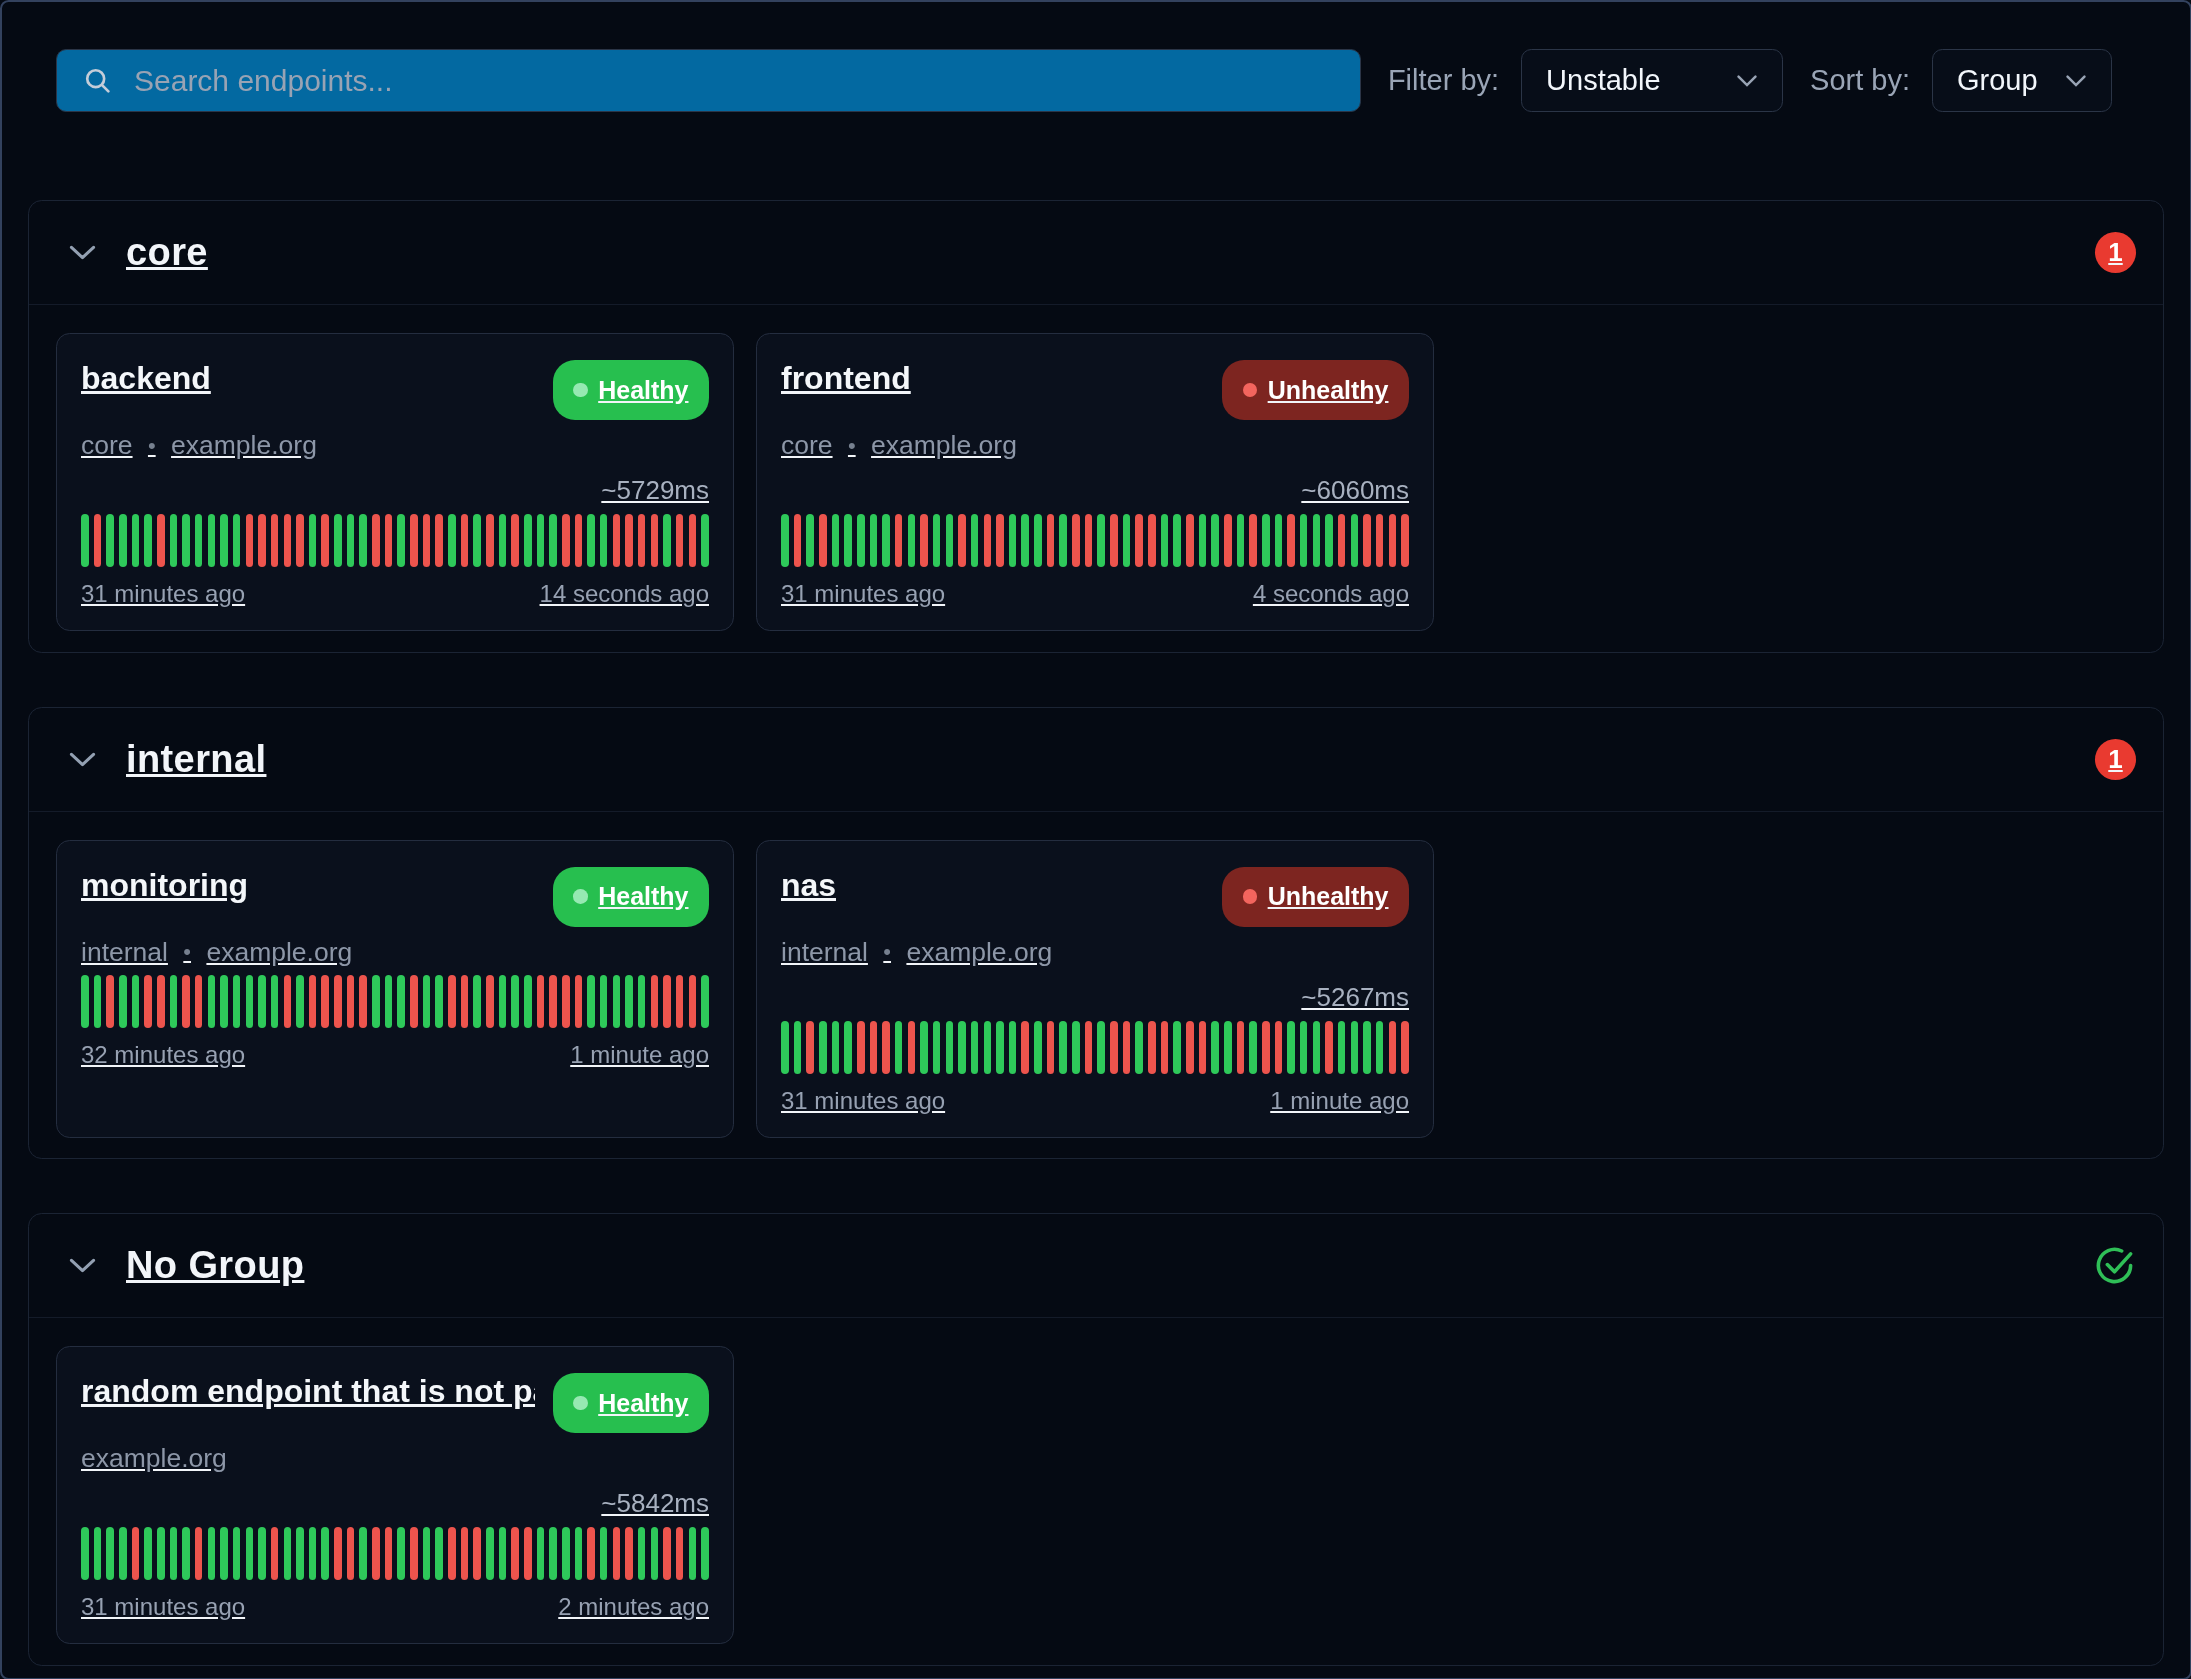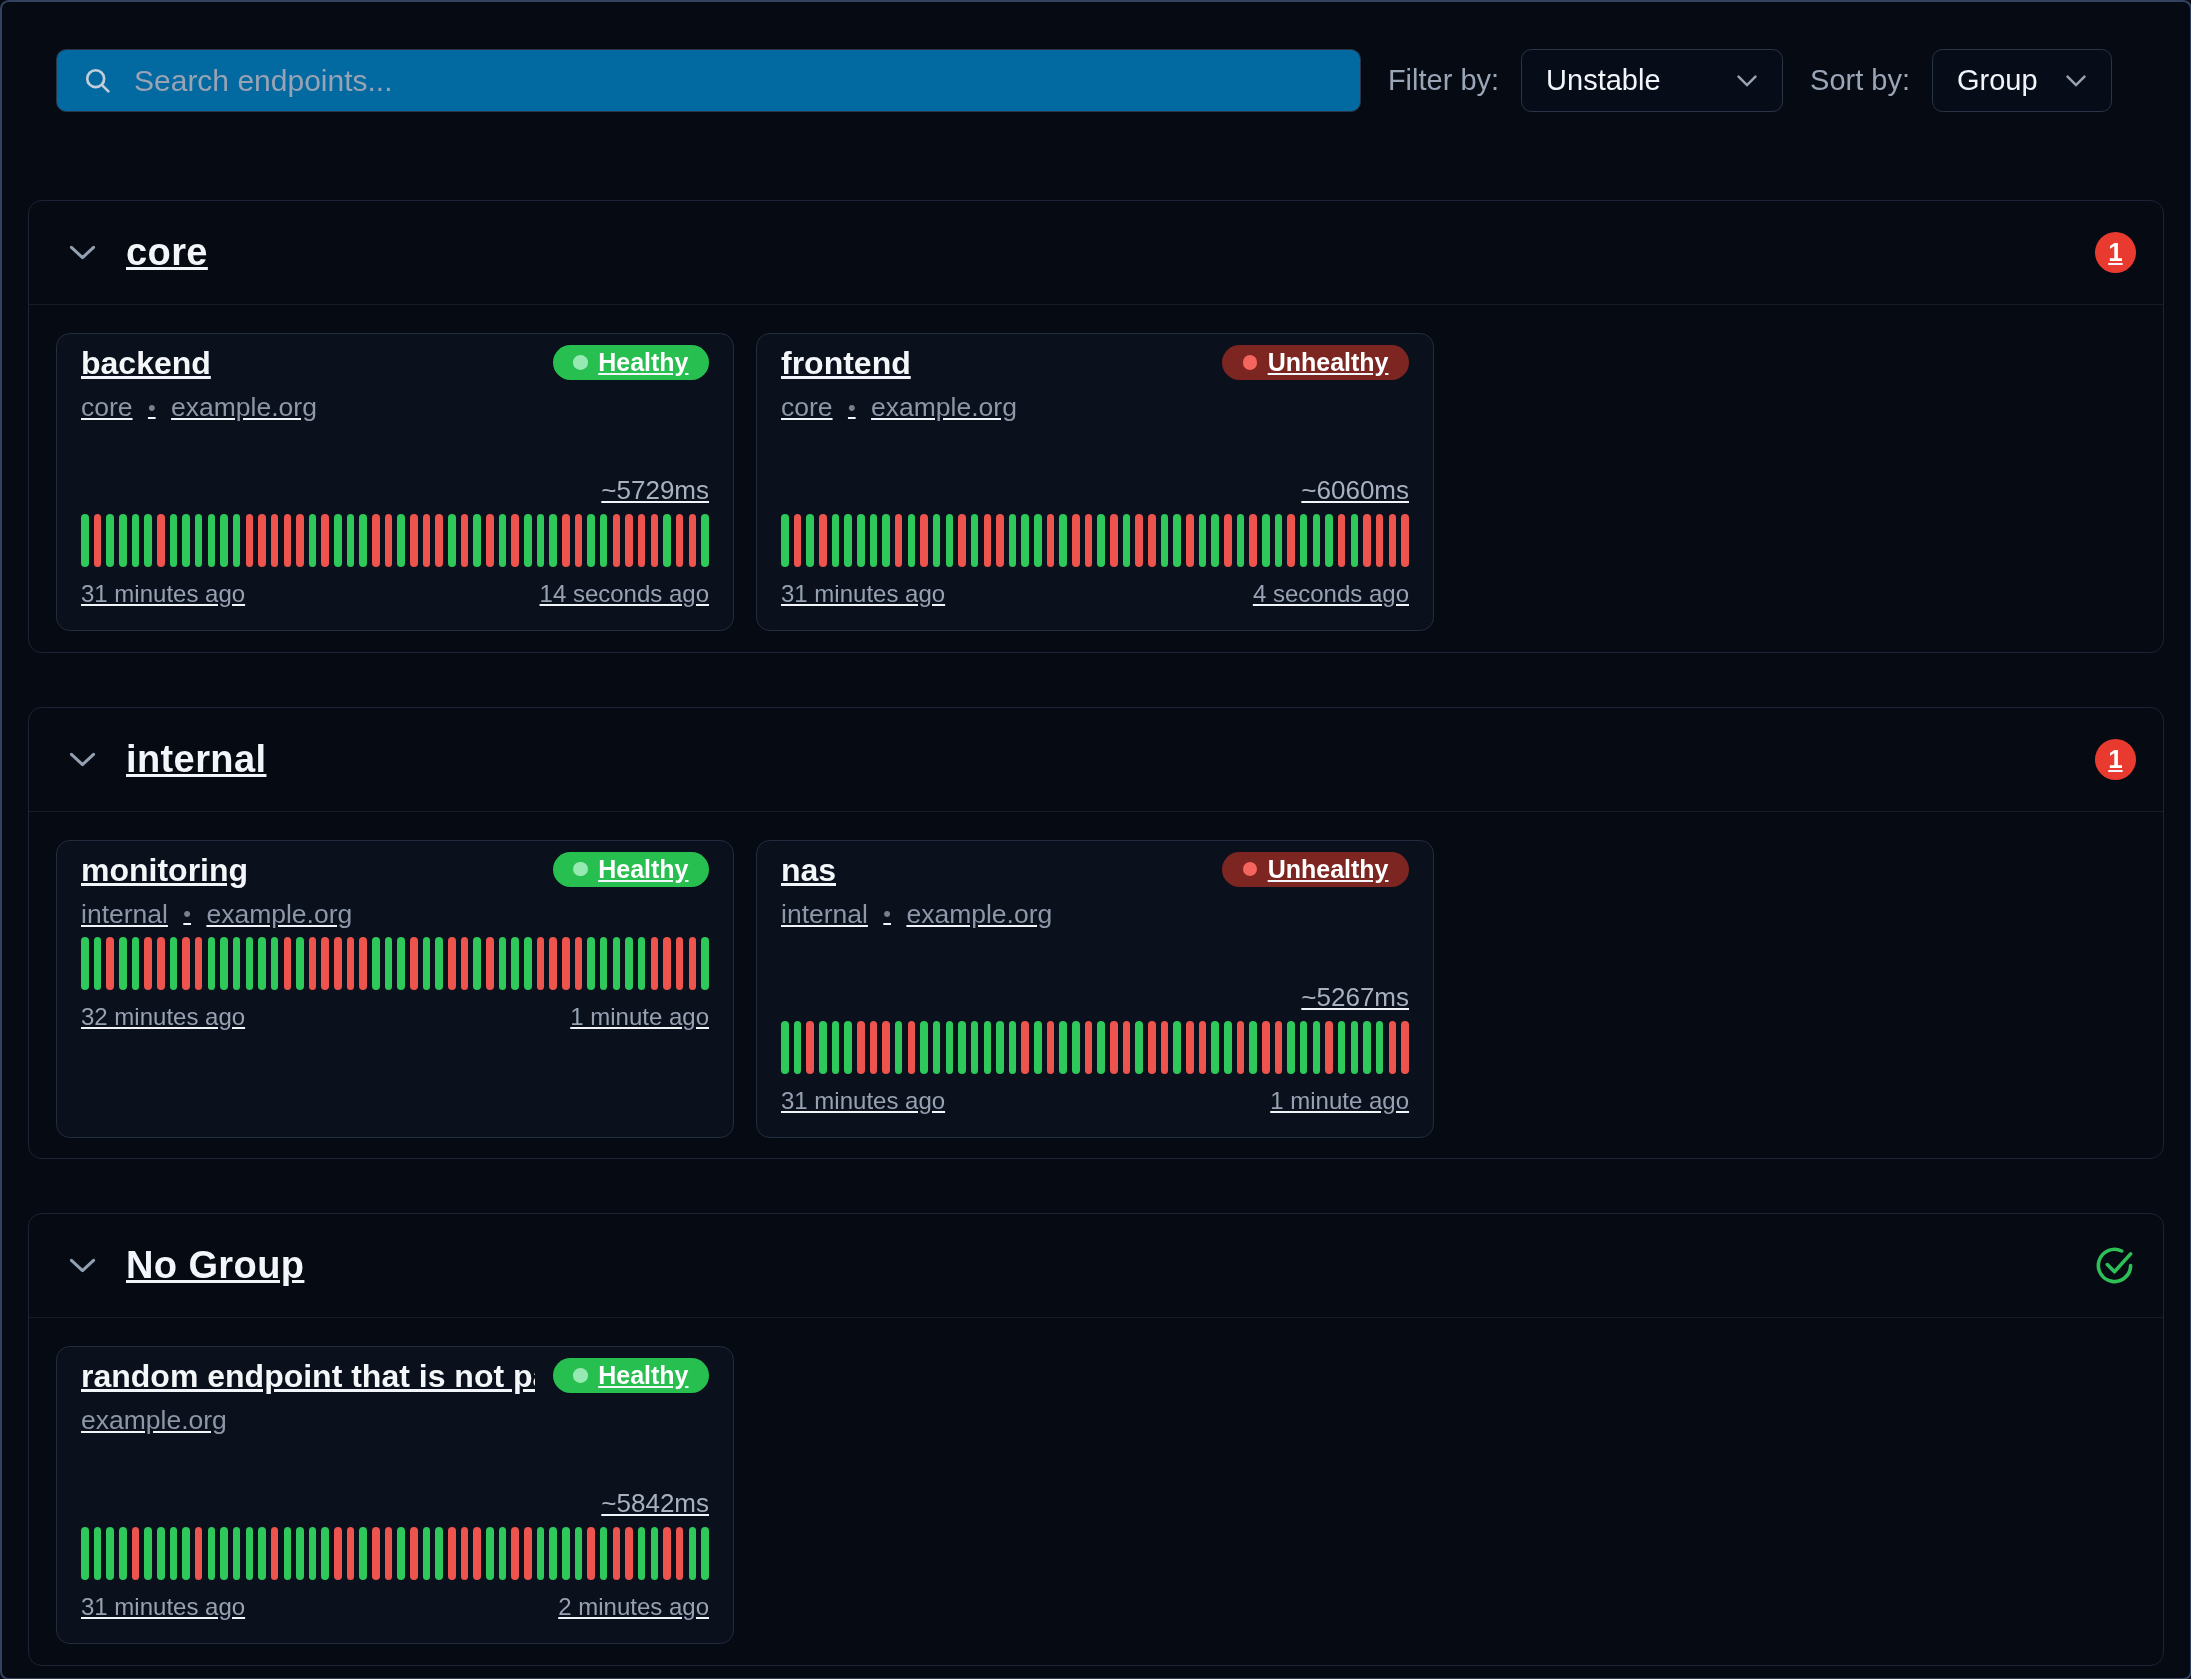--- a/index.html
+++ b/index.html
@@ -55,30 +55,30 @@
   .count-badge {
     width:41px; height:41px; border-radius:50%;
     background:var(--alert,#e93a30);
     display:flex; align-items:center; justify-content:center;
     font-size:26px; font-weight:700; color:#fff;
   }
   .group-body { display:flex; gap:22px; padding:28px 27px 20.5px 27px; }
   
   .card {
     width:678px; height:298px; border:1.7px solid #242d3f; border-radius:13.7px;
-    background:#0a101c; padding:11px 24px 22px 24px;
+    background:#0a101c; padding:26px 24px 22px 24px;
     display:flex; flex-direction:column; cursor:pointer;
   }
   .card-top { display:flex; align-items:flex-start; justify-content:space-between; }
   .card-top h3 {
     font-size:32px; font-weight:700; color:#f4f7fa;
     white-space:nowrap; overflow:hidden; max-width:454px;
   }
   .pill {
-    height:35px; border-radius:22px; display:flex; align-items:center;
+    height:60px; border-radius:22px; display:flex; align-items:center;
     gap:10.3px; padding:0 20.5px; font-size:25px; font-weight:700; color:#fff;
     flex:none;
   }
   .pill .dot { width:14.6px; height:14.6px; border-radius:50%; }
   .pill.healthy { background:var(--healthy-bg,#27bf4f); }
   .pill.healthy .dot { background:#96e9b2; }
   .pill.unhealthy { background:var(--unhealthy-bg,#7d2520); }
   .pill.unhealthy .dot { background:#f3655e; }
   .subtitle {
     margin-top:10.3px; font-size:26.5px; color:#8d97a8;

